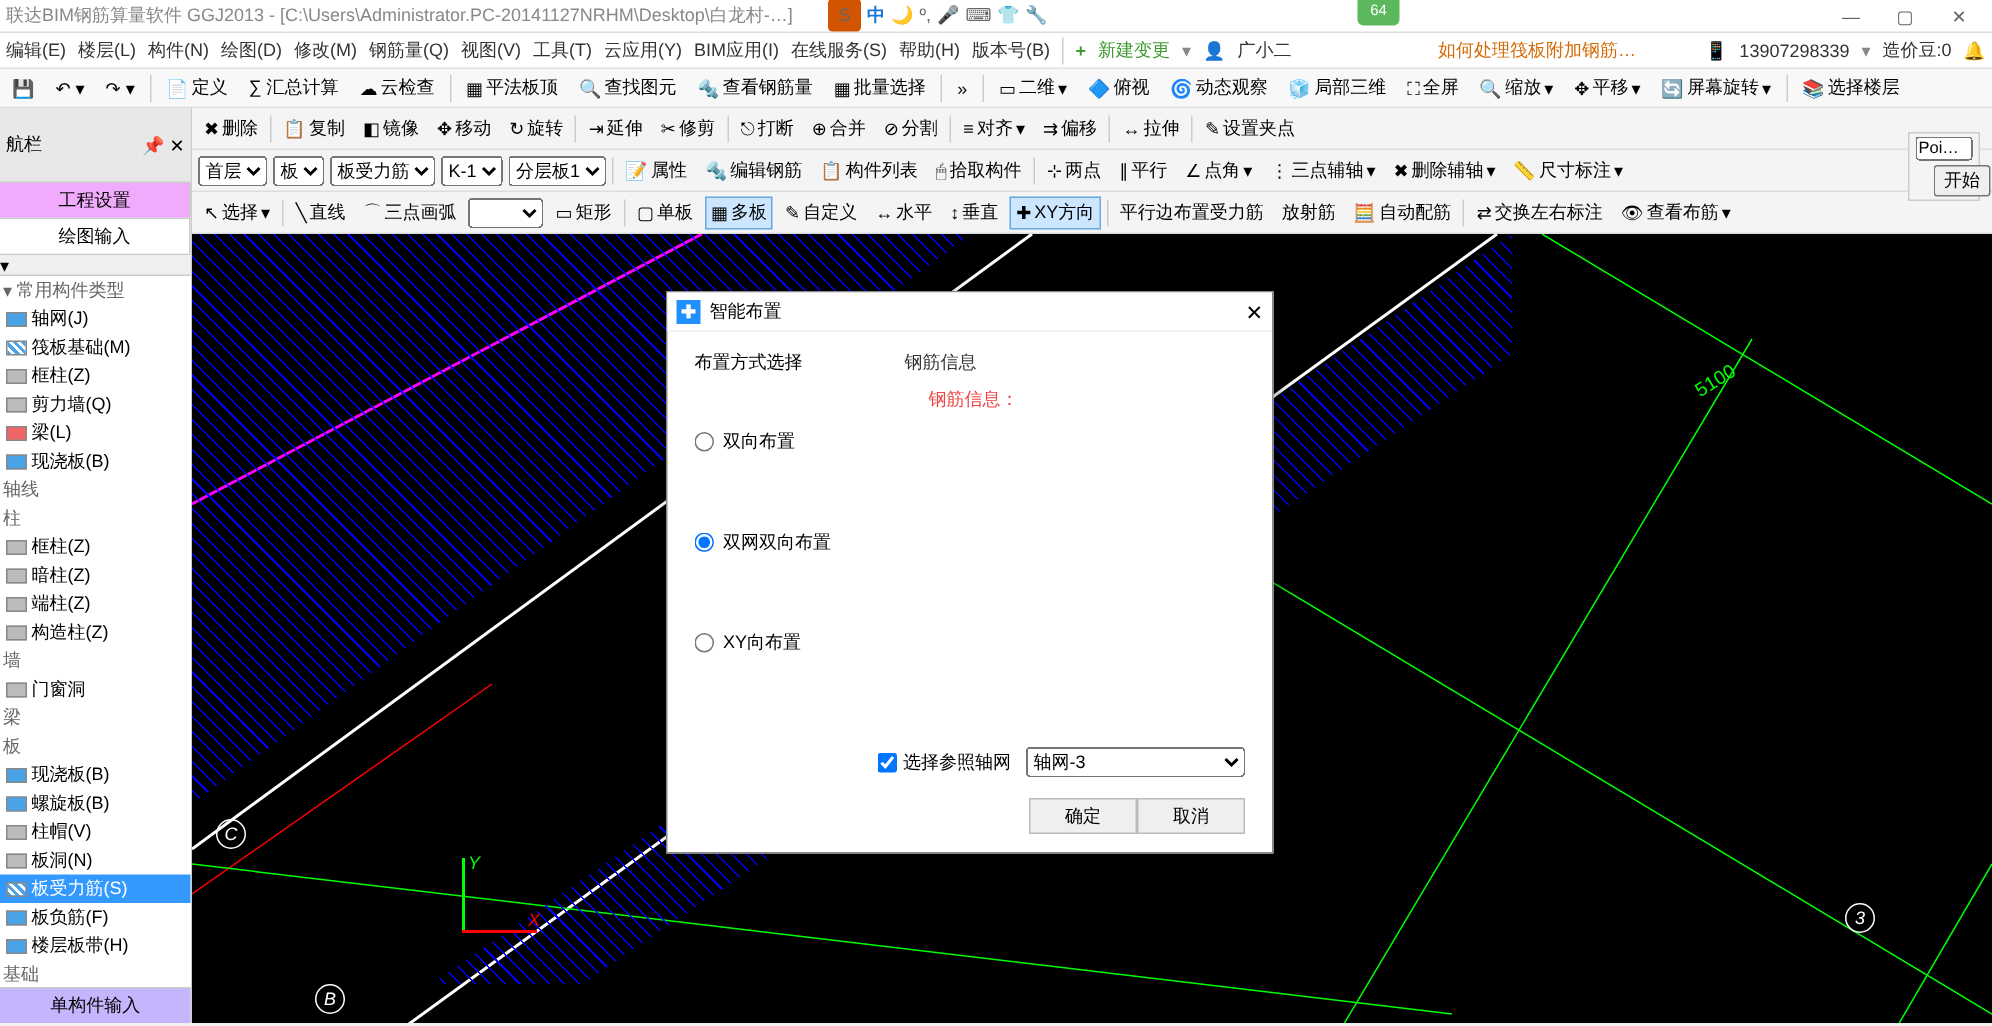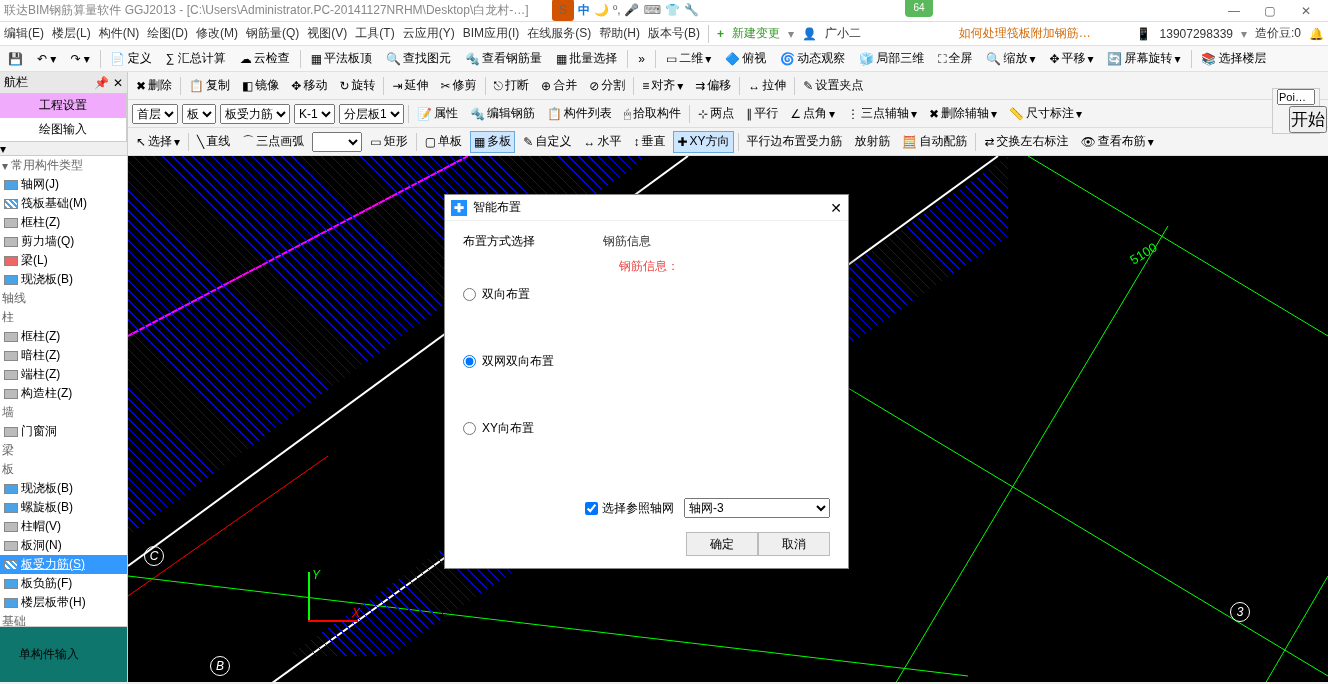--- a/index.html
+++ b/index.html
@@ -16,35 +16,35 @@
 .menu-bar .link-orange { color: #d46b08; }
 .plus-icon { color: #3d9a2f; font-weight: bold; }
 
 .toolbar { height: 26px; display: flex; align-items: center; background: #f8f8f8; border-bottom: 1px solid #e0e0e0; padding: 0 4px; gap: 6px; }
 .toolbar .btn { display: flex; align-items: center; gap: 2px; padding: 0 4px; cursor: pointer; white-space: nowrap; height: 22px; }
 .divider { width: 1px; height: 18px; background: #ccc; }
 
 .workspace { display: flex; height: calc(684px - 22px - 24px - 26px - 2px); }
 
 .left-panel { width: 128px; background: #f4f4f4; border-right: 1px solid #ccc; display: flex; flex-direction: column; }
-.panel-header { background: #e8e8e8; padding: 2px 4px; border-bottom: 1px solid #ccc; display:flex; align-items:center; justify-content:space-between;}
+.panel-header { background: #e8e8e8; padding: 16px 4px; border-bottom: 1px solid #ccc; display:flex; align-items:center; justify-content:space-between;}
 .tabs-row { display: flex; border-bottom: 1px solid #ccc; }
 .tabs-row .tab { flex: 1; text-align: center; padding: 3px 0; background: #f0abfc; border-right: 1px solid #ccc; cursor: pointer; }
 .tabs-row .tab.active { background: #fff; }
 
 .tree { flex: 1; overflow-y: auto; background: #fff; }
 .tree .node { padding: 1px 2px 1px 4px; display: flex; align-items: center; gap: 3px; cursor: pointer; white-space: nowrap; }
-.tree .node.sel { background: #3399ff; color: #fff; text-decoration: underline; }
+.tree .node.sel { background: #3399ff; color: #fff; }
 .tree .node.cat { font-weight: normal; color: #666; padding-left: 2px; }
 .tree .ico { width: 14px; height: 10px; display:inline-block; border:1px solid #888; }
 .blue-ico{ background:#4aa3e6; border-color:#2b7cc0;}
 .gray-ico{ background:#bbb;}
 .red-ico{ background:#e66;}
 .hatch-ico{ background: repeating-linear-gradient(45deg,#4aa3e6,#4aa3e6 2px,#fff 2px,#fff 4px);}
-.bottom-tab{ background:#0f766e; border-top:1px solid #ccc; padding:19px; text-align:left;}
+.bottom-tab{ background:#c4b5fd; border-top:1px solid #ccc; padding:3px; text-align:center;}
 
 .center { flex: 1; display: flex; flex-direction: column; position: relative; }
 .center .sub-toolbar { height: 28px; display: flex; align-items: center; background: #f4f4f4; border-bottom: 1px solid #ddd; padding: 0 4px; gap: 4px; flex-wrap: nowrap; overflow:hidden;}
 .center .sub-toolbar .btn { display: flex; align-items: center; gap: 2px; padding: 0 4px; cursor: pointer; white-space: nowrap; height: 22px; }
 .center .sub-toolbar .btn.on{ background:#cde6ff; border:1px solid #6aa9dc; padding:0 3px;}
 .center .sub-toolbar select { height: 20px; font-size: 12px; }
 .canvas { flex: 1; background: #000; position: relative; overflow: hidden; }
 
 .axis-widget{ position:absolute; left:180px; bottom:60px; }
 .axis-widget .y{ position:absolute; left:0; bottom:0; width:2px; height:50px; background:#0f0;}
@@ -52,21 +52,21 @@
 .axis-widget .yl{ position:absolute; left:4px; bottom:40px; color:#0f0; font-style:italic;}
 .axis-widget .xl{ position:absolute; left:44px; bottom:2px; color:#f00; font-style:italic;}
 
 .circ-label{ position:absolute; width:20px; height:20px; border:1px solid #fff; border-radius:50%; color:#fff; display:flex; align-items:center; justify-content:center; font-style:italic;}
 .dim-text{ position:absolute; color:#0f0; font-size:13px;}
 
 .hatch-area{ position:absolute; background: repeating-linear-gradient(45deg, transparent, transparent 6px, #00f 6px, #00f 7px); }
 
 .right-widget{ position:absolute; right:8px; top:88px; width:48px; height:46px; background:#f4f4f4; border:1px solid #ccc; display:flex; flex-direction:column; align-items:center; justify-content:space-around; font-size:11px;}
 .right-widget input{ width:38px; font-size:11px;}
-.right-widget button{ width:38px; font-size:17px;margin-left:24px;}
+.right-widget button{ width:38px; font-size:12px;margin-left:24px;}
 
 .dialog { position: absolute; left: 444px; top: 194px; width: 405px; height: 375px; background: #fff; border: 1px solid #888; box-shadow: 3px 3px 12px rgba(0,0,0,.35); display: flex; flex-direction: column; }
 .dialog .dlg-title { height: 26px; background: #fff; display: flex; align-items: center; padding: 0 6px; border-bottom: 1px solid #eee; }
 .dialog .dlg-title .dlg-ico { width: 16px; height: 16px; background: #1e90ff; margin-right: 6px; display:flex; align-items:center; justify-content:center; color:#fff; font-weight:bold;}
 .dialog .dlg-title .close { margin-left: auto; cursor: pointer; font-size: 14px;}
 .dialog .dlg-body { flex: 1; padding: 12px 18px; display: flex; gap: 20px; }
 .dlg-left{ width:120px; display:flex; flex-direction:column; gap:10px; }
 .dlg-left .grp-label{ margin-bottom:6px;}
 .radio-row{ display:flex; align-items:center; gap:6px; margin:20px 0;}
 .dlg-right{ flex:1;}

